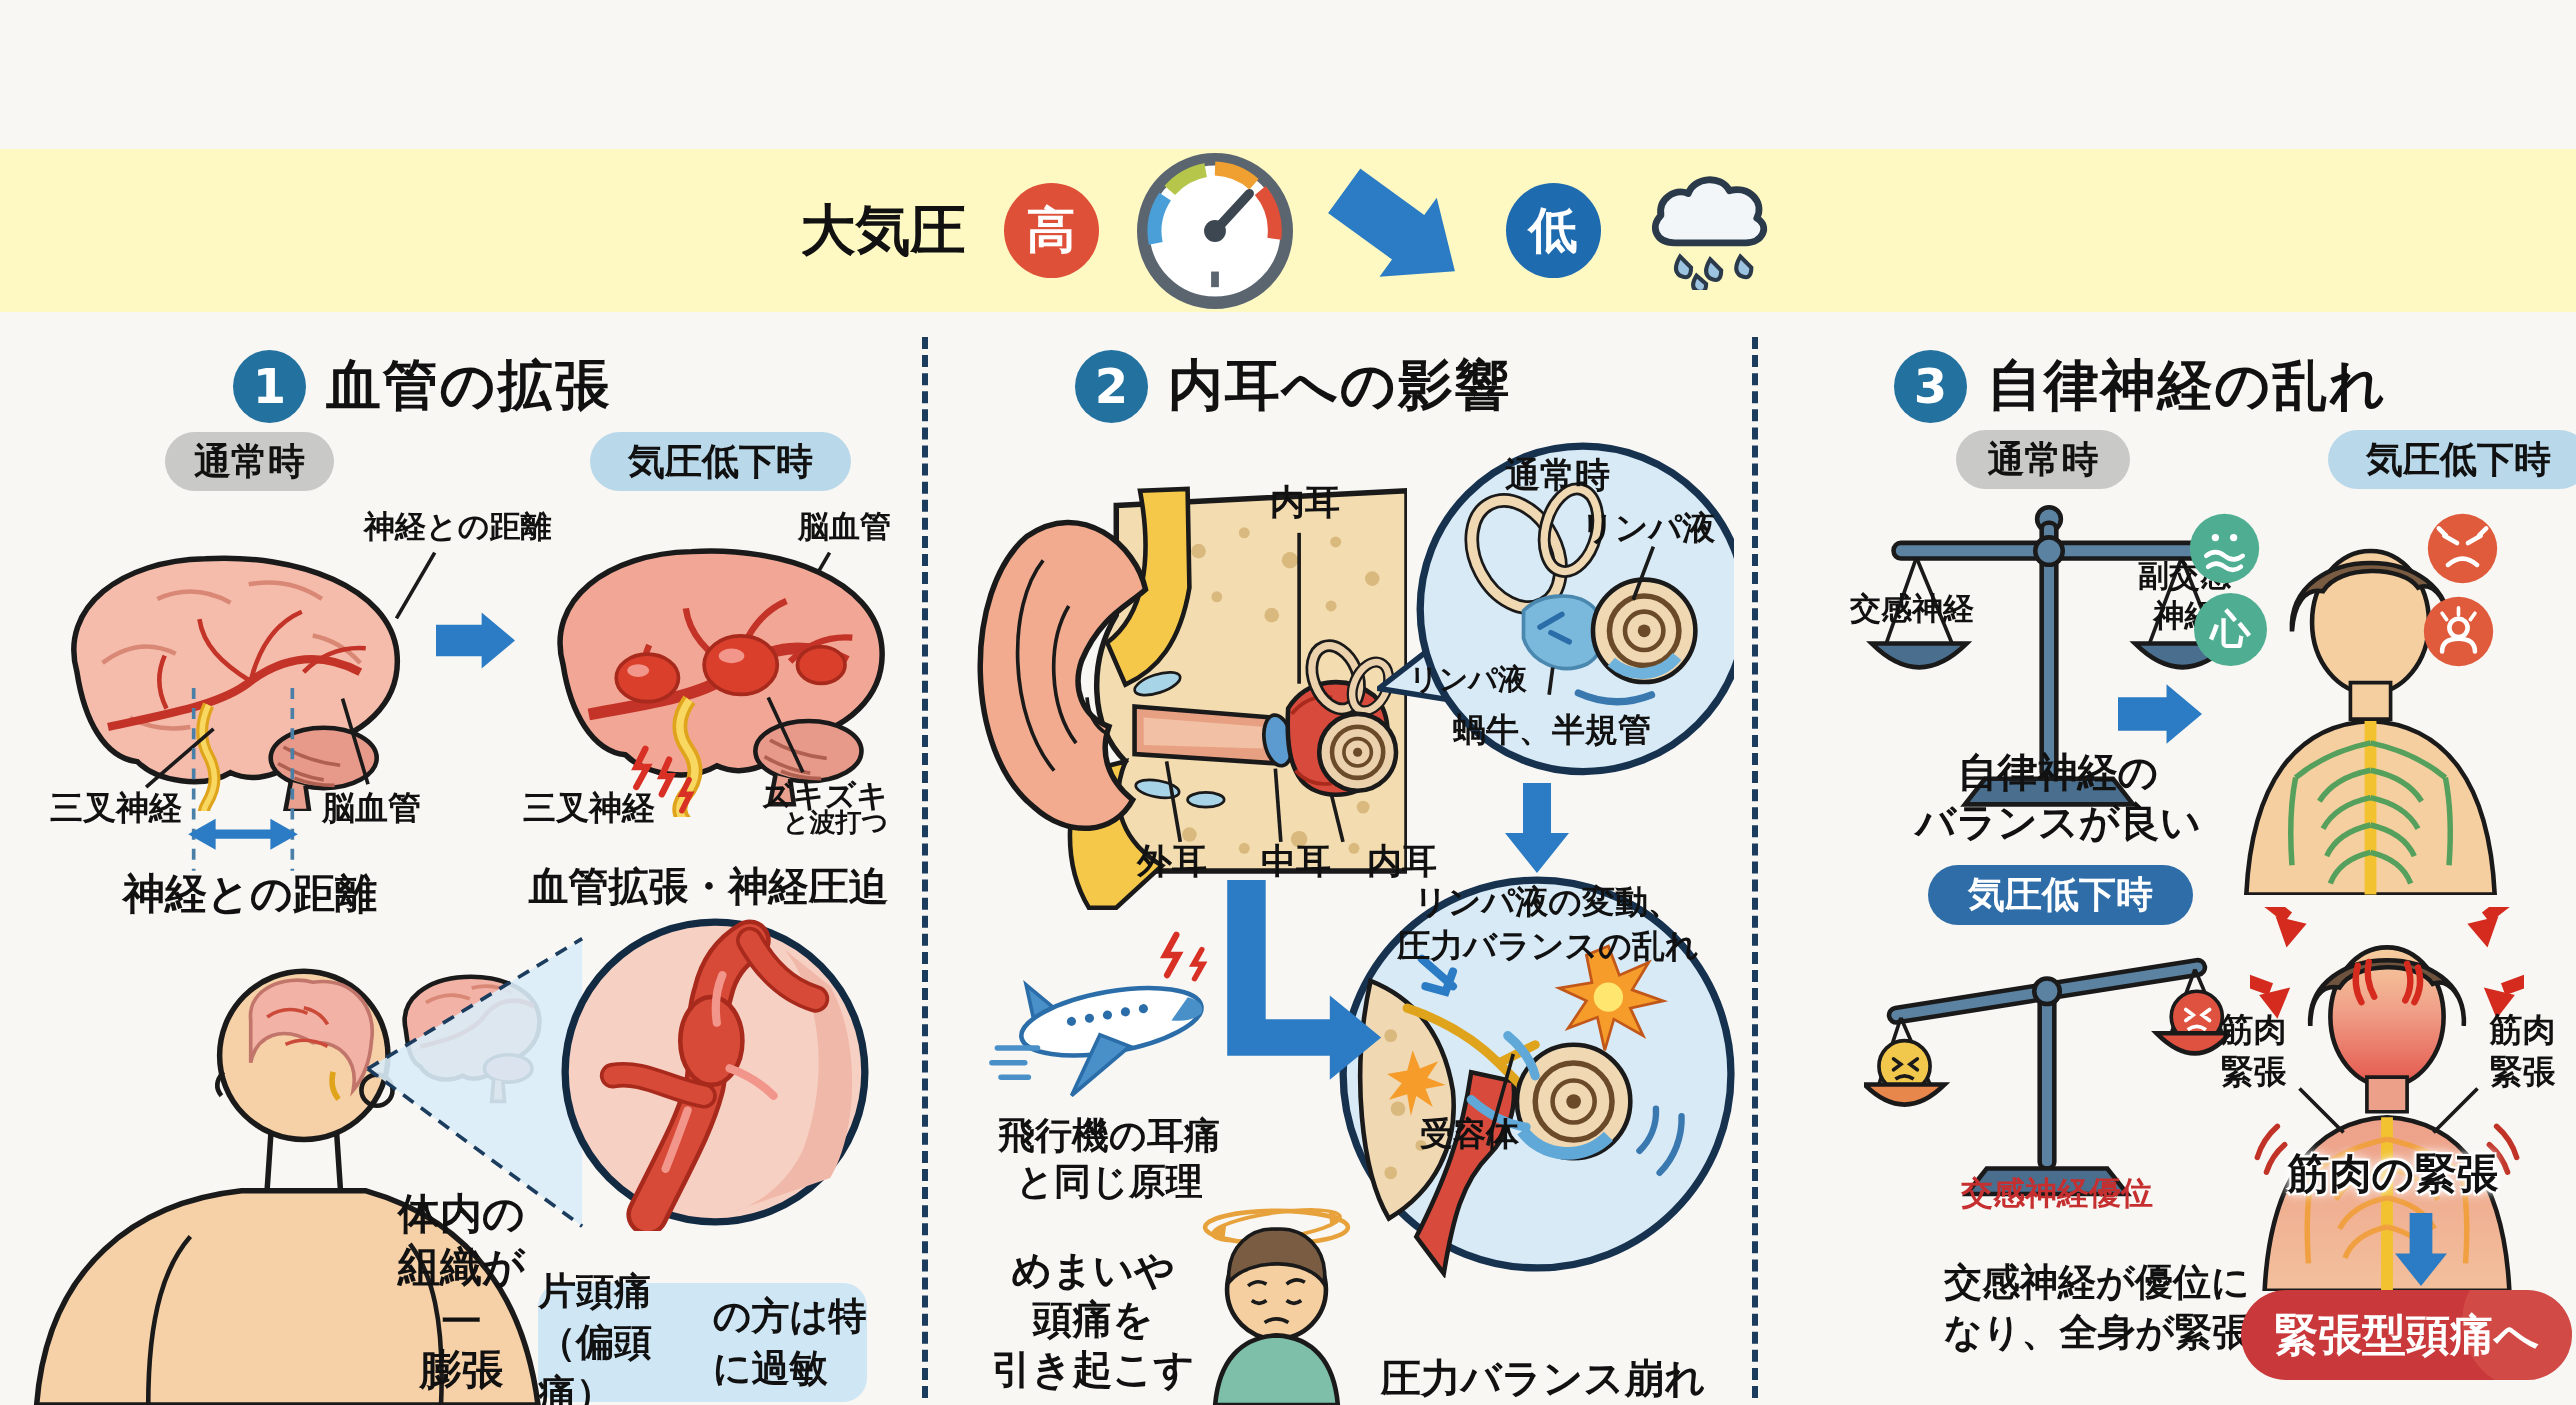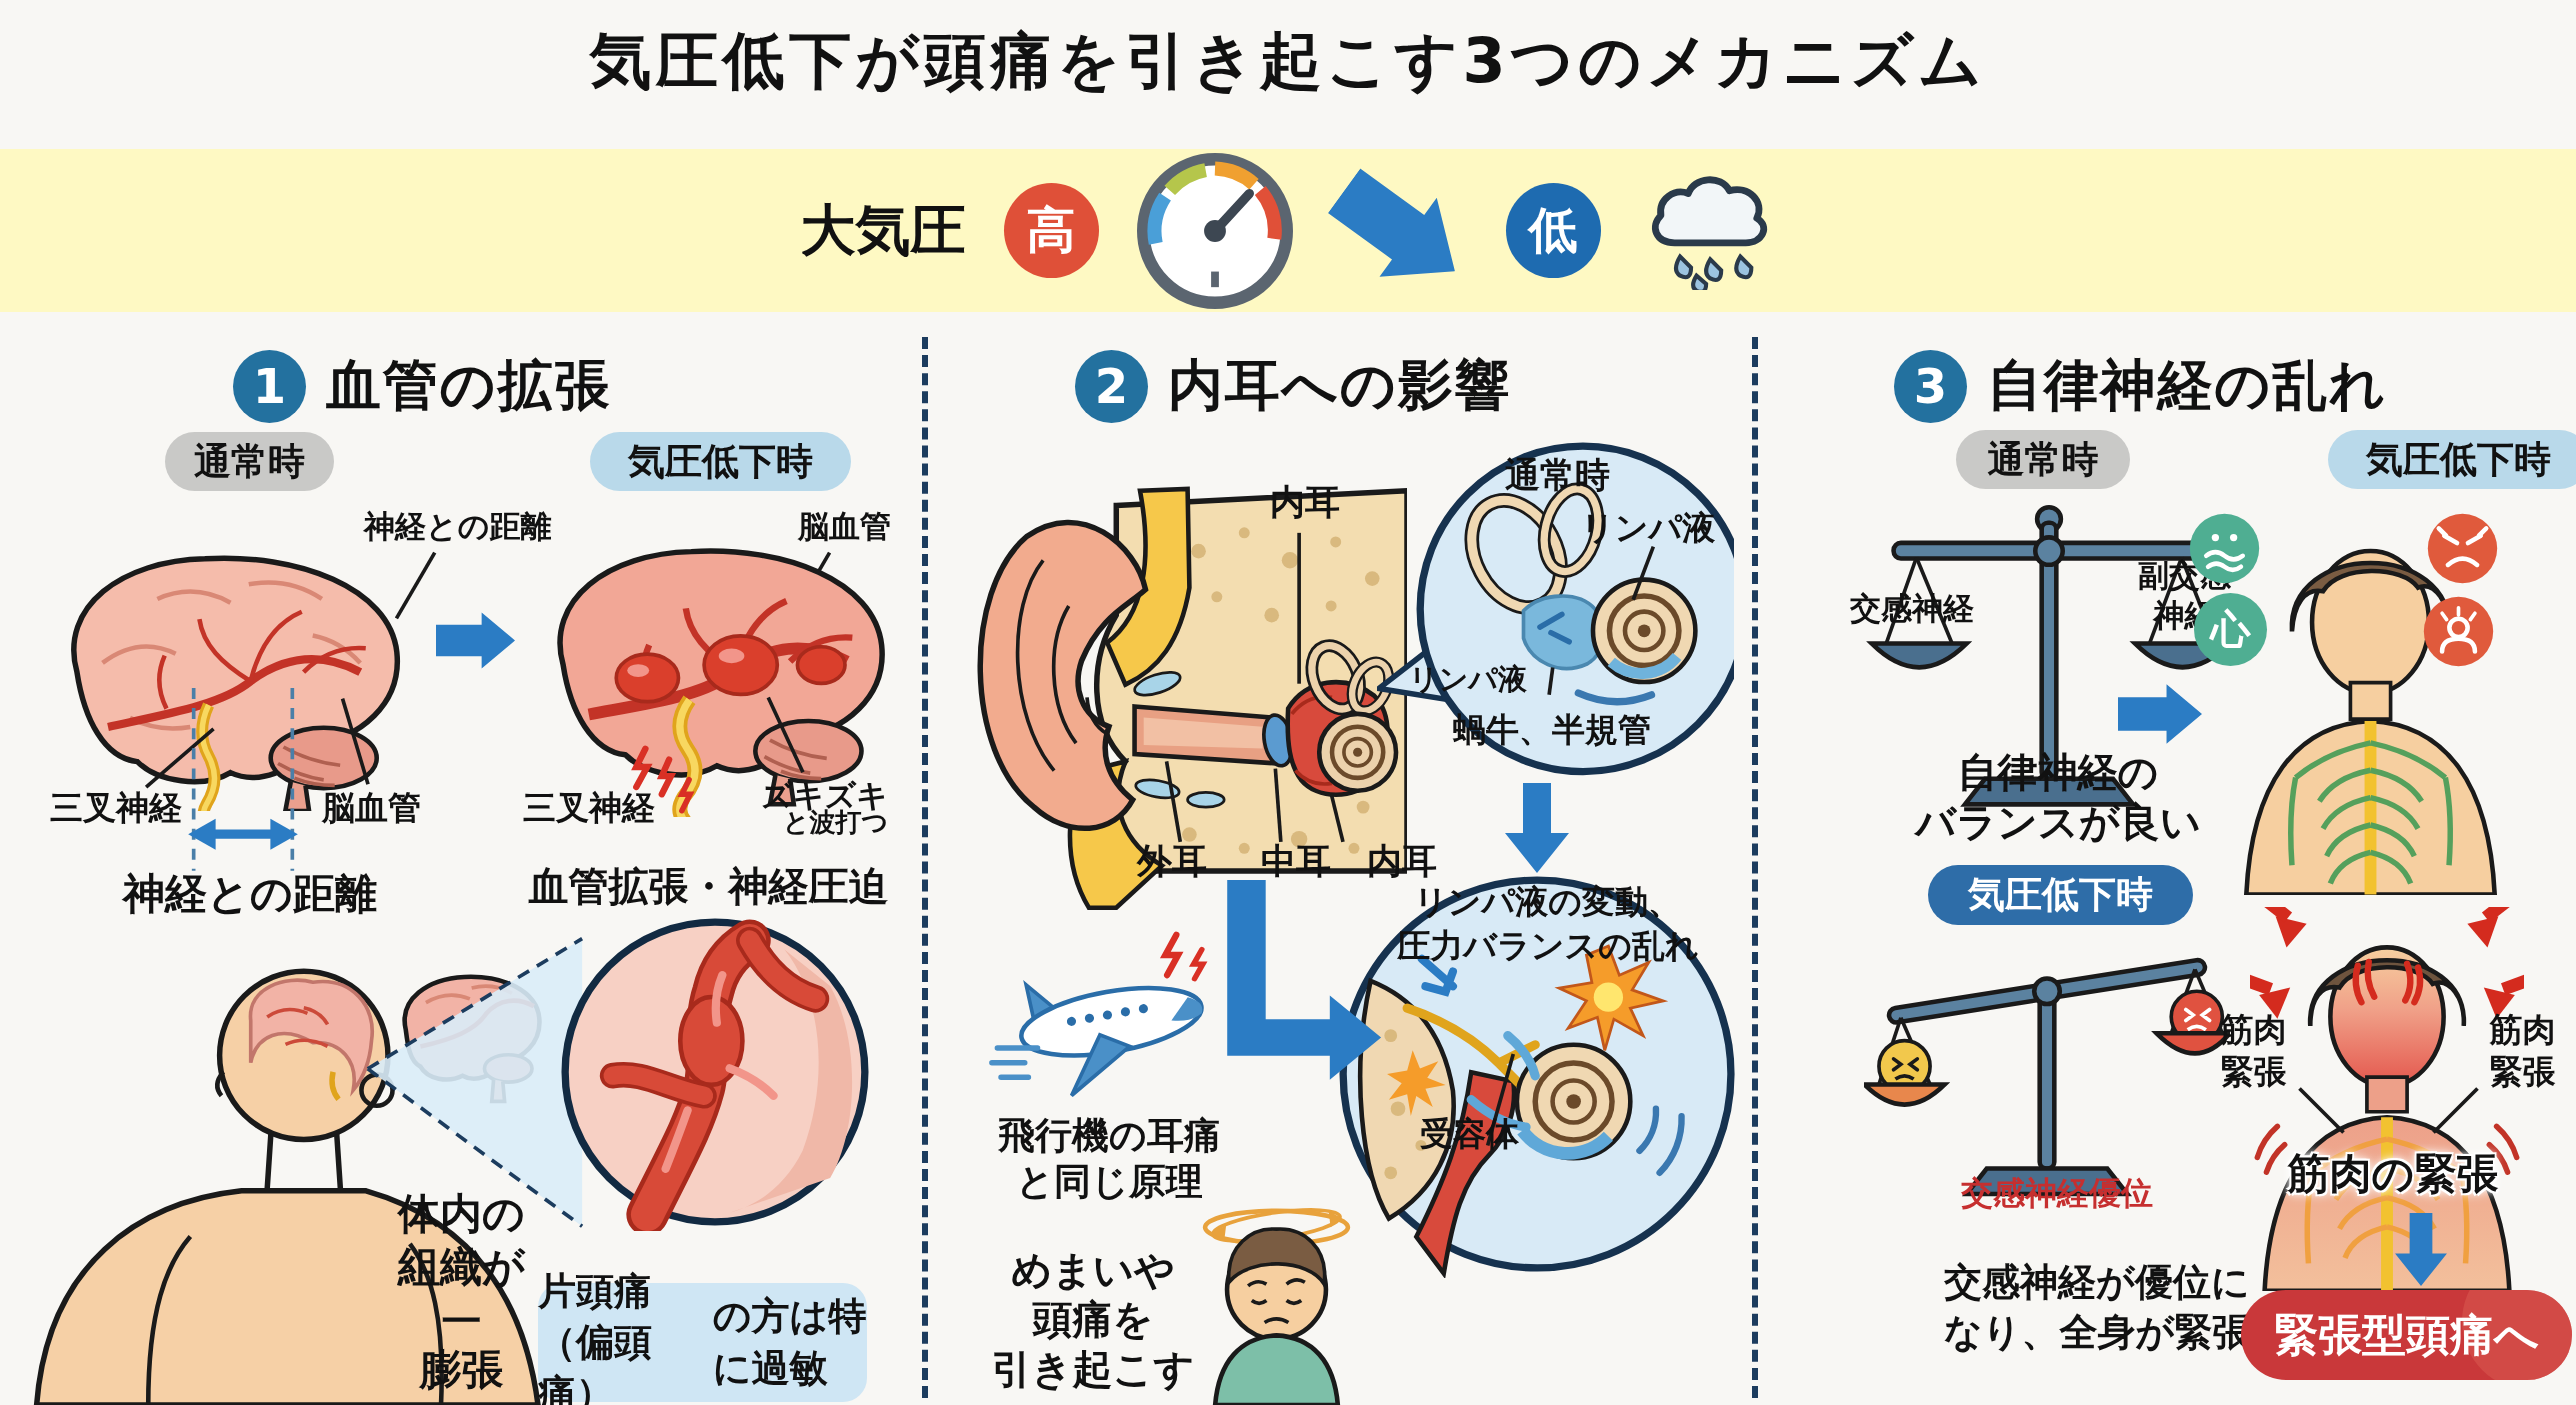--- a/index.html
+++ b/index.html
@@ -30,21 +30,20 @@
   .result-box .swoosh{position:absolute;right:-27.4px;top:-37px;width:137px;height:137px;border-radius:50%;background:#d95a50;opacity:.55;}
   .halo{text-shadow:0 0 5.5px #fff,0 0 9.1px #fff,0 0 12.8px #fff,1.8px 1.8px 0 #fff,-1.8px -1.8px 0 #fff,1.8px -1.8px 0 #fff,-1.8px 1.8px 0 #fff;}
   .red-text{color:#c62f2f;}
   svg{display:block;}
 </style>
 </head>
 <body>
 
 <div class="stage">
 
-  <div class="t title">気圧低下が頭痛を引き起こす3つのメカニズム</div>
 
   <div class="abs band">
     <span class="band-label">大気圧</span>
     <span class="badge badge-high">高</span>
     <svg width="156" height="156" viewBox="0 0 100 100">
       <circle cx="50" cy="50" r="46" fill="#fff" stroke="#5b6570" stroke-width="8"></circle>
       <path d="M12,58 A40,40 0 0 1 18,28" fill="none" stroke="#4a9fd8" stroke-width="9"></path>
       <path d="M21,24 A40,40 0 0 1 44,11" fill="none" stroke="#b5c64b" stroke-width="9"></path>
       <path d="M50,10 A40,40 0 0 1 75,20" fill="none" stroke="#f0a030" stroke-width="9"></path>
       <path d="M79,24 A40,40 0 0 1 88,55" fill="none" stroke="#e05038" stroke-width="9"></path>
@@ -348,20 +347,21 @@
     <polygon points="18,38 34,30 32,46" fill="#e8a23c"></polygon>
     <polygon points="160,22 146,14 148,32" fill="#e8a23c"></polygon>
     <circle cx="89" cy="100" r="54" fill="#f6cfa0" stroke="#1a1a1a" stroke-width="5"></circle>
     <path d="M37,92 C34,52 62,32 89,34 C118,32 146,54 141,94 C124,66 60,64 37,92 Z" fill="#7a5c42" stroke="#1a1a1a" stroke-width="4"></path>
     <path d="M58,96 q10,-8 20,-2 M100,94 q10,-8 20,-2" fill="none" stroke="#1a1a1a" stroke-width="4"></path>
     <path d="M62,112 q8,6 16,0 M100,112 q8,6 16,0" fill="none" stroke="#1a1a1a" stroke-width="4"></path>
     <path d="M76,136 q13,-8 26,0" fill="none" stroke="#1a1a1a" stroke-width="4"></path>
     <path d="M22,226 C26,178 50,152 89,150 C128,152 152,178 156,226 Z" fill="#7dbfa8" stroke="#1a1a1a" stroke-width="5"></path>
   </svg>
 
+  <div class="t ctr" style="left:1328px;top:1356px;width:430px;font-size:40px;">圧力バランス崩れ</div>
 
   <div class="sec-head" style="left:1894px;top:349px;">
     <span class="numcircle">3</span>
     <span class="sec-title">自律神経の乱れ</span>
   </div>
 
   <div class="pill pill-gray" style="left:1956px;top:430px;width:174px;height:59px;">通常時</div>
   <div class="pill pill-lblue" style="left:2328px;top:430px;width:261px;height:59px;">気圧低下時</div>
 
   <svg class="abs" style="left:1866px;top:499px;" width="366" height="320" viewBox="0 0 400 350">

